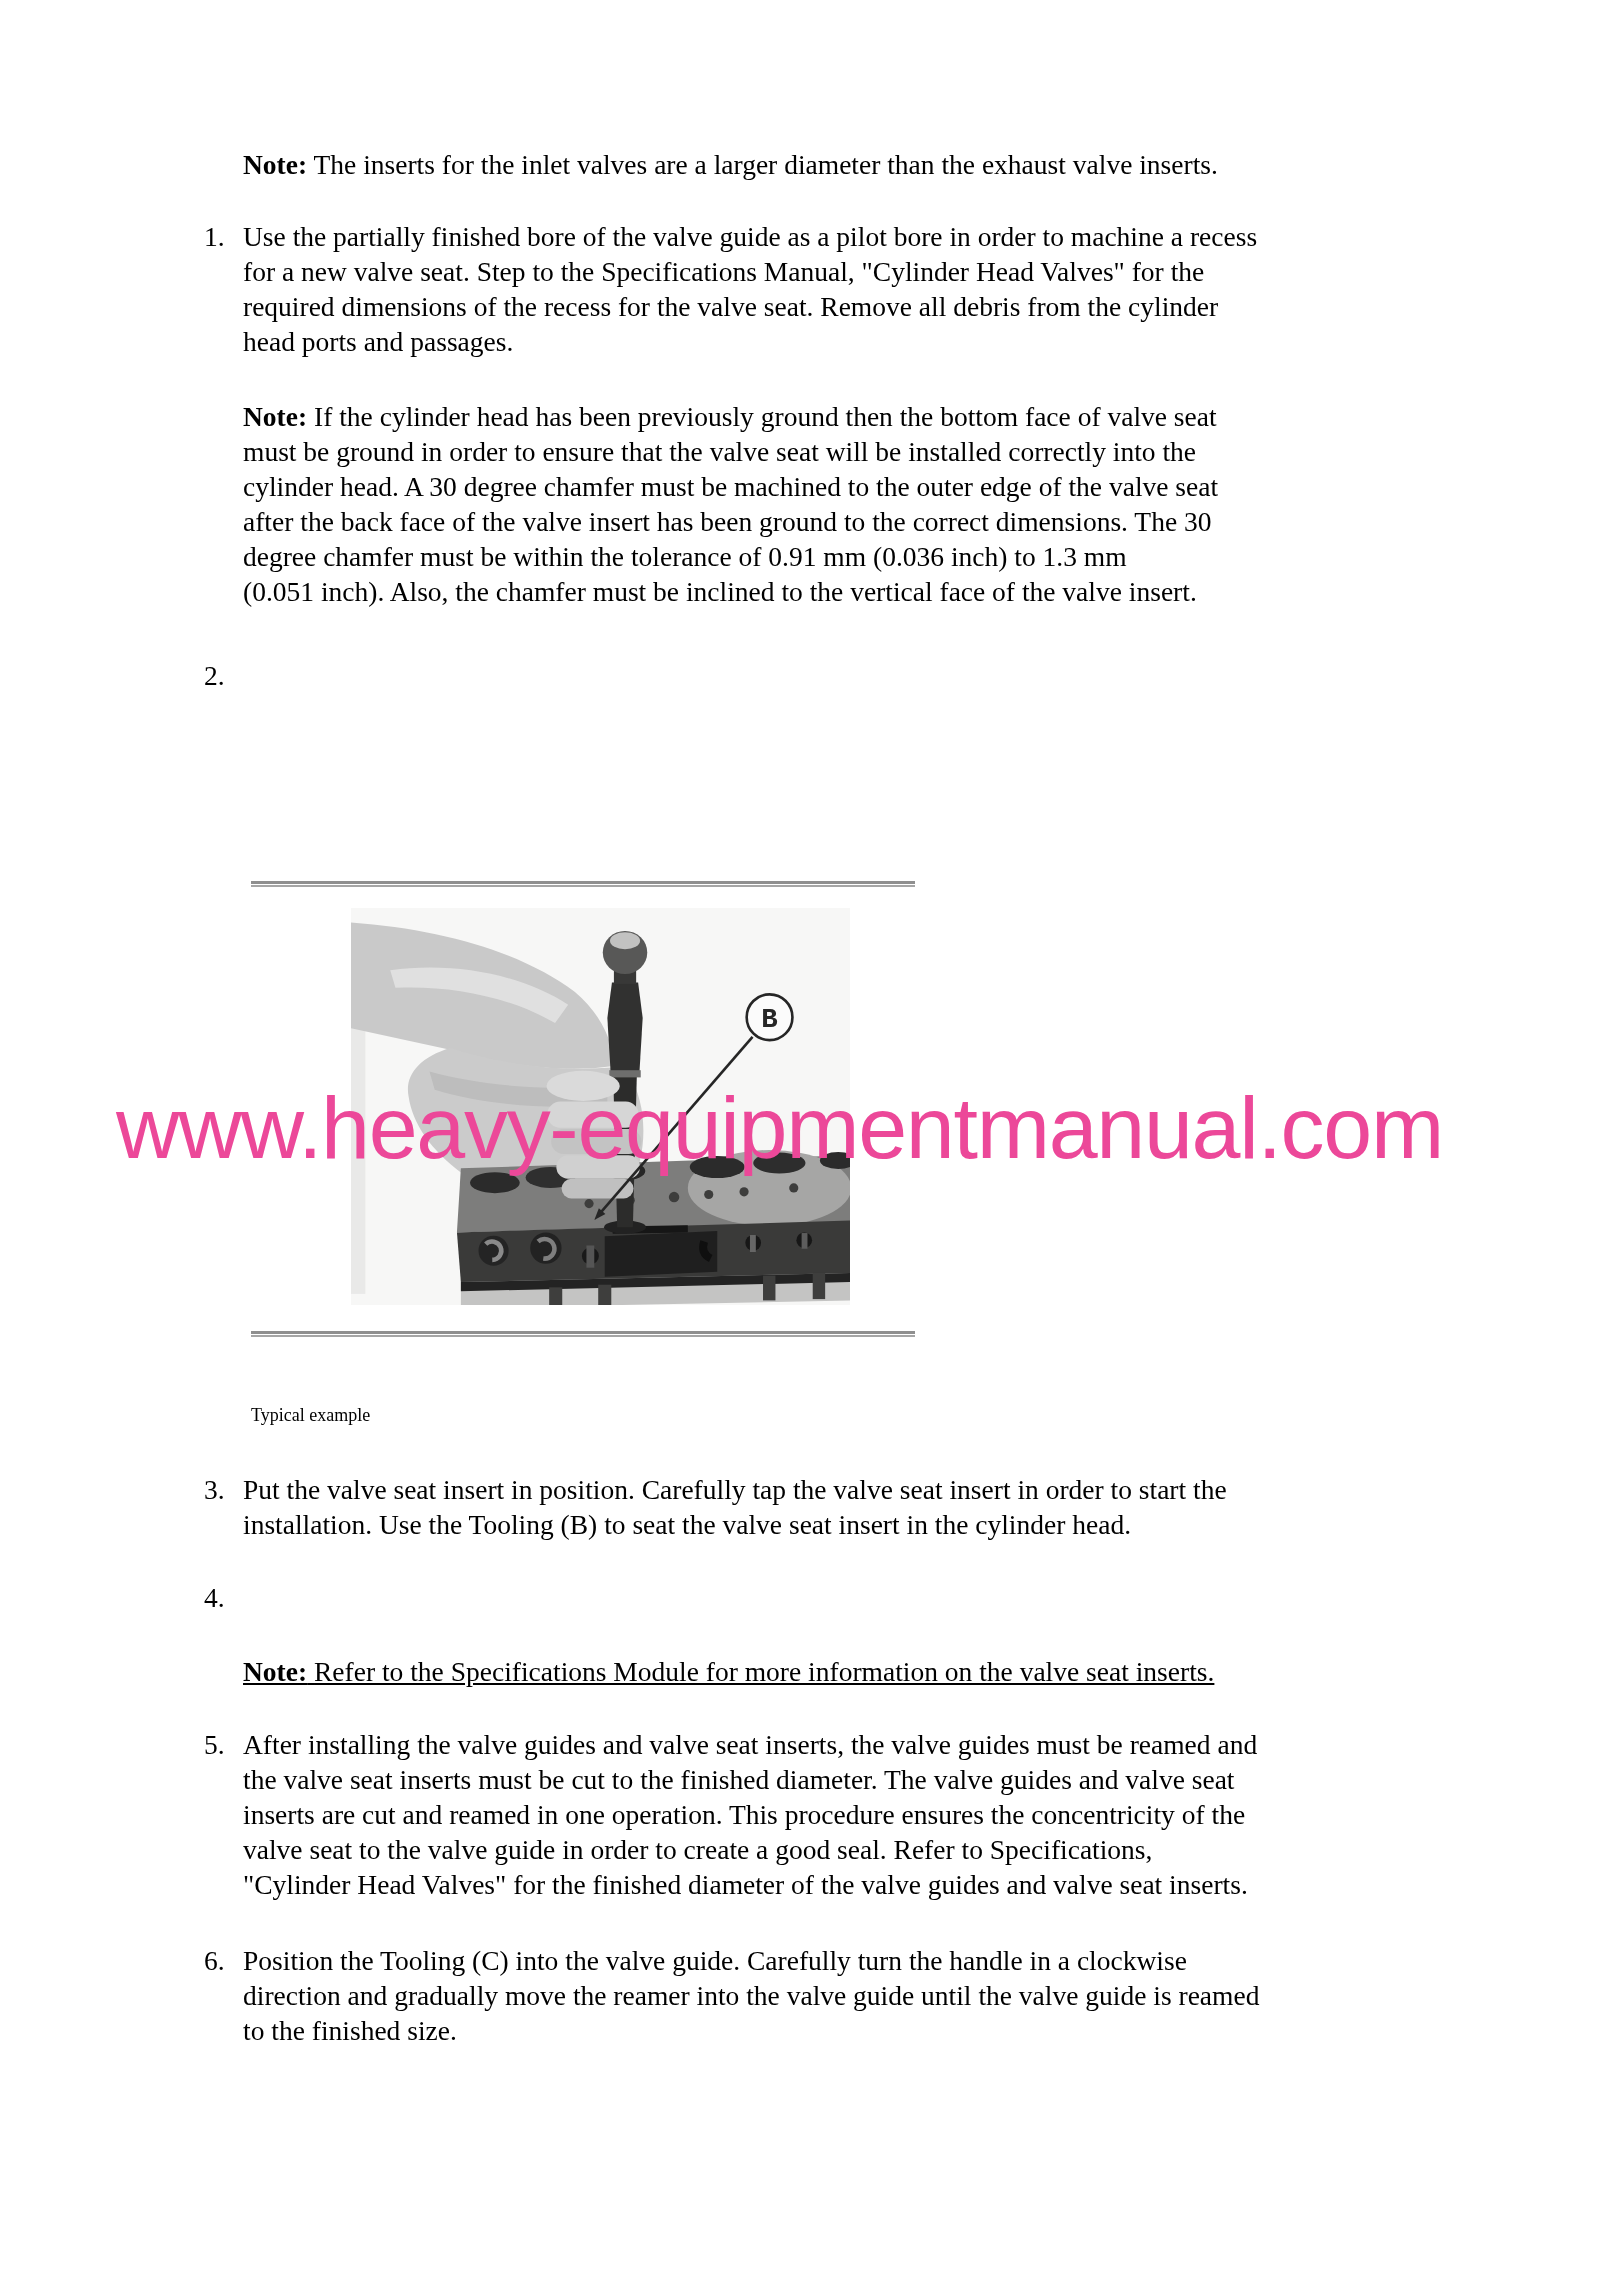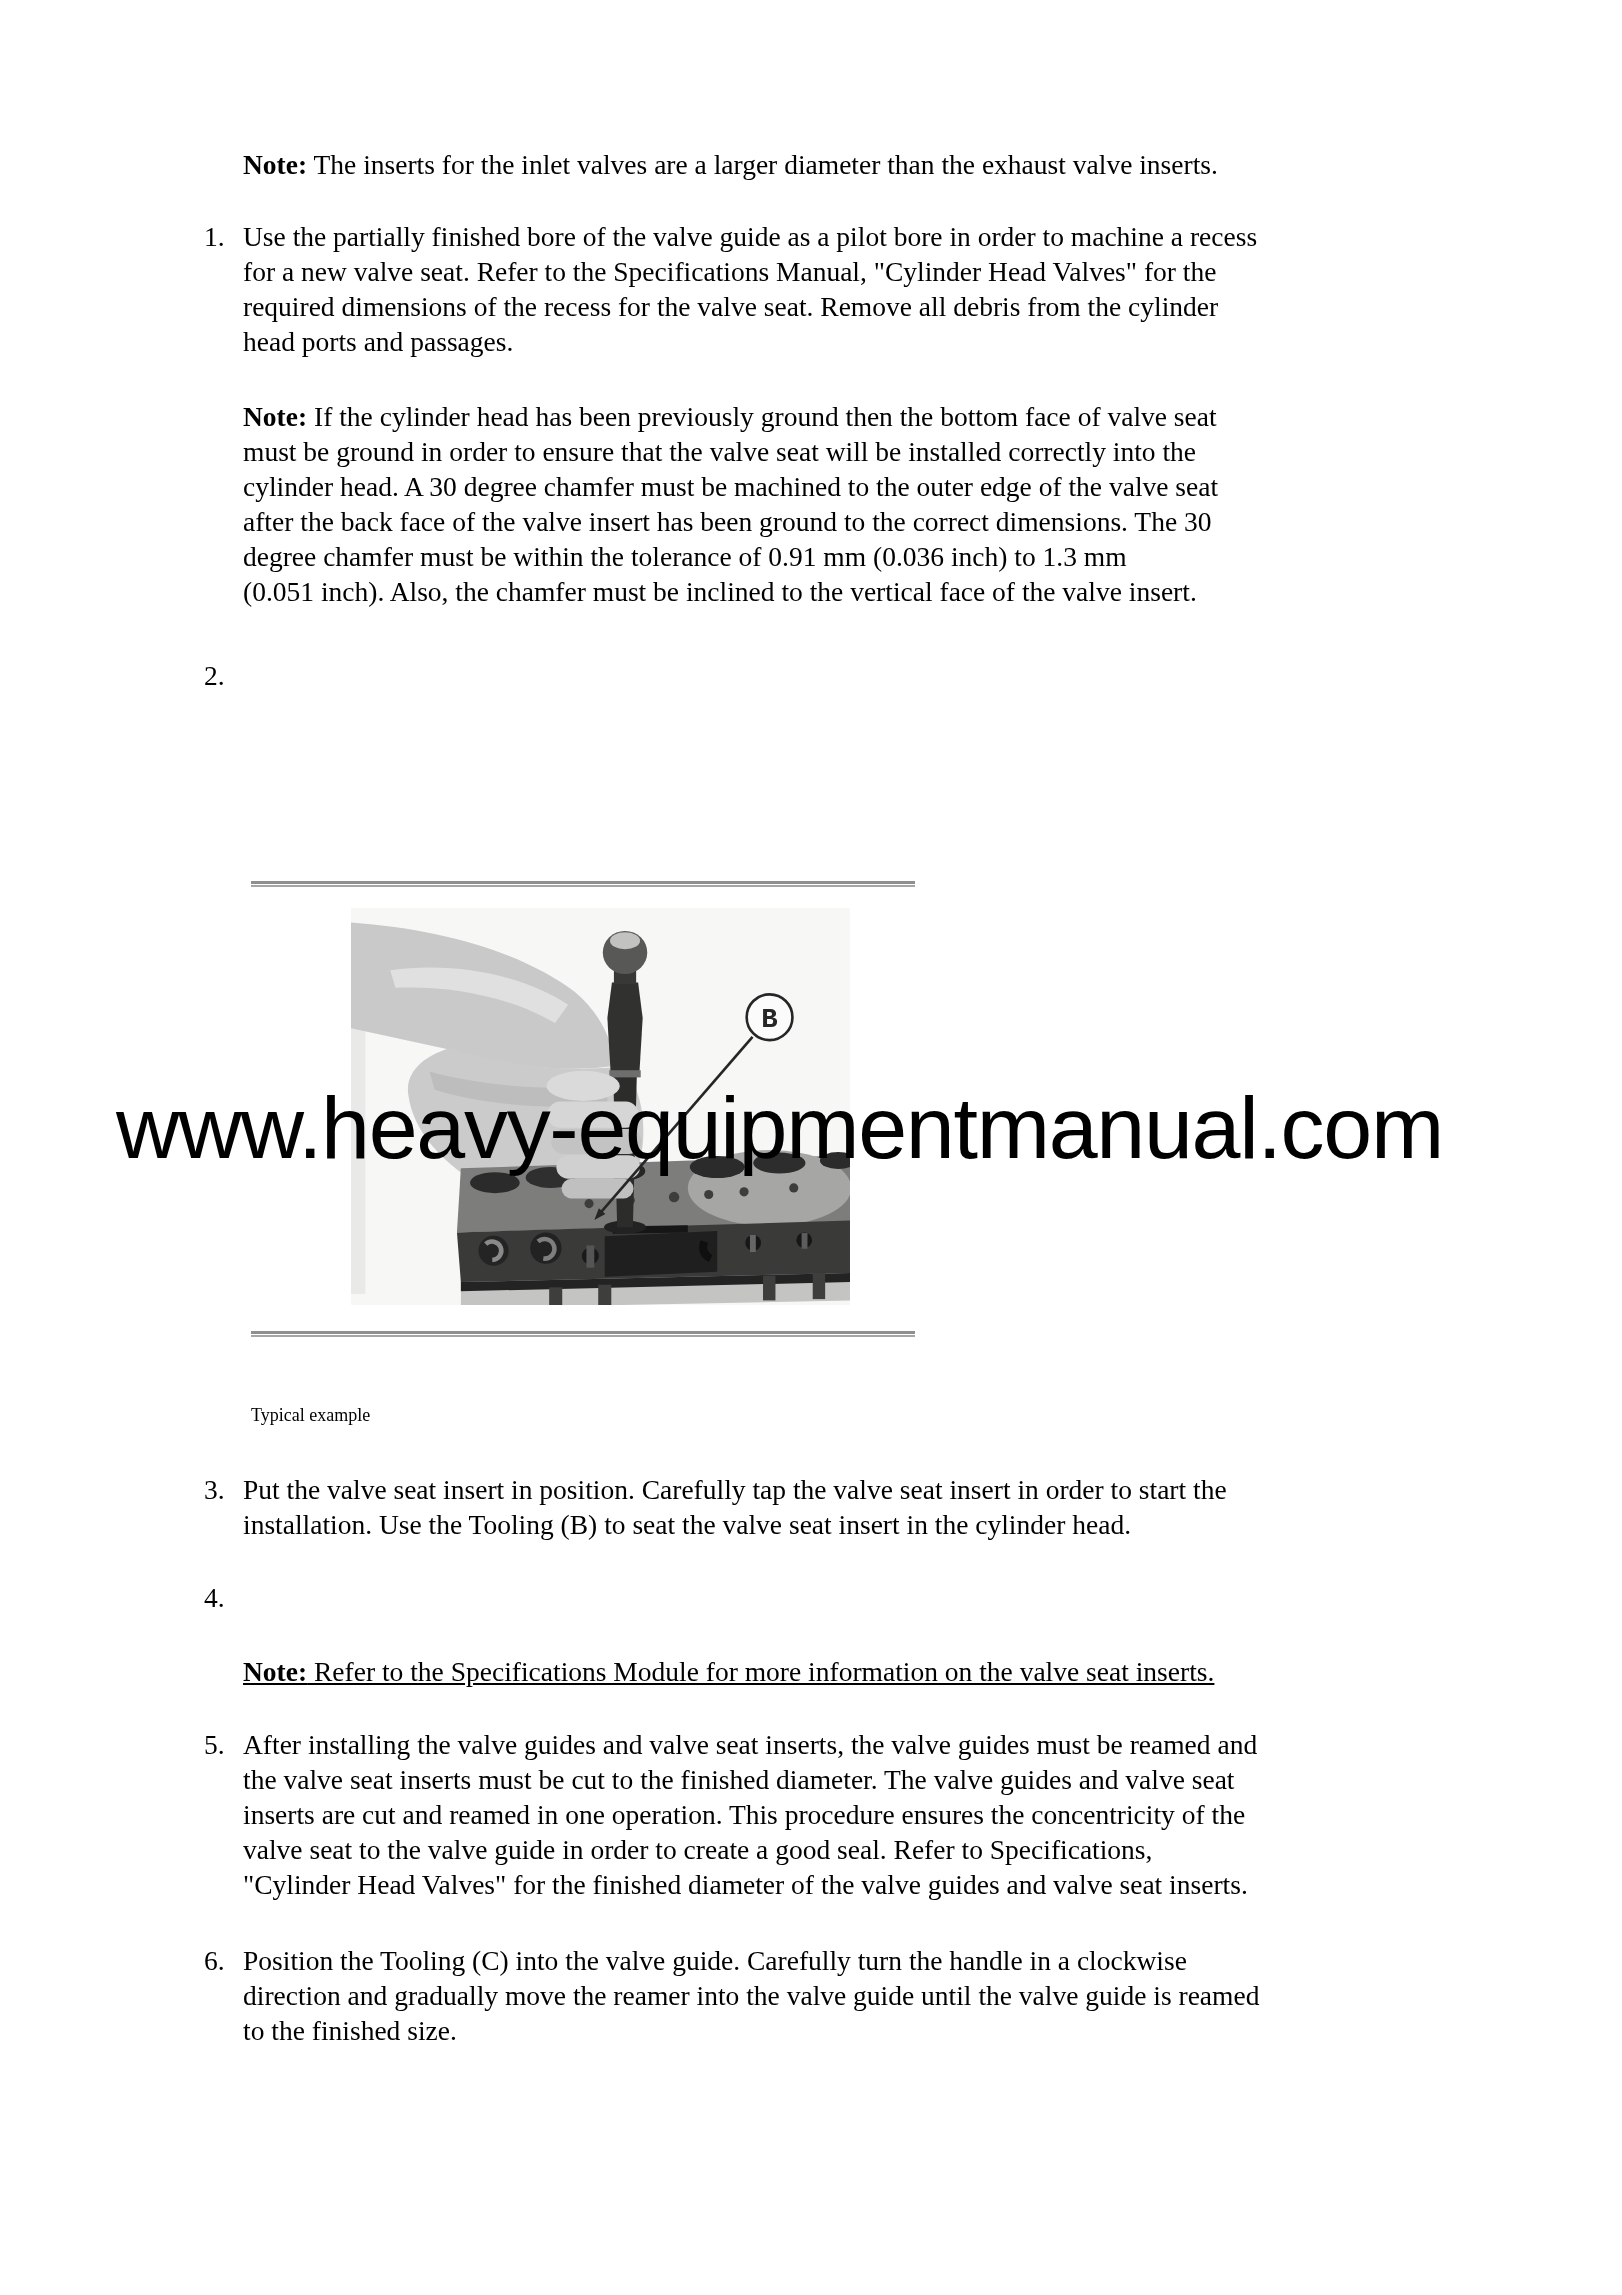--- a/index.html
+++ b/index.html
@@ -73,21 +73,21 @@
   }
 </style>
 </head>
 <body>
 
 <div class="page">
 
   <div class="tblock" style="top:147px;"><b>Note:</b> <span>The inserts for the inlet valves are a larger diameter than the exhaust valve inserts.</span></div>
 
   <div class="tblock" style="top:219px;"><span class="num">1.</span><span>Use the partially finished bore of the valve guide as a pilot bore in order to machine a recess
-for a new valve seat. Refer to the Specifications Manual, "Cylinder Head Valves" for the
+for a new valve seat. Step to the Specifications Manual, "Cylinder Head Valves" for the
 required dimensions of the recess for the valve seat. Remove all debris from the cylinder
 head ports and passages.</span></div>
 
   <div class="tblock" style="top:399px;"><b>Note:</b> <span>If the cylinder head has been previously ground then the bottom face of valve seat
 must be ground in order to ensure that the valve seat will be installed correctly into the
 cylinder head. A 30 degree chamfer must be machined to the outer edge of the valve seat
 after the back face of the valve insert has been ground to the correct dimensions. The 30
 degree chamfer must be within the tolerance of 0.91 mm (0.036 inch) to 1.3 mm
 (0.051 inch). Also, the chamfer must be inclined to the vertical face of the valve insert.</span></div>
 
@@ -173,21 +173,21 @@
     </g>
 
     <g>
       <line x1="614" y1="197" x2="378" y2="470" stroke="#262626" stroke-width="4"></line>
       <polygon points="372,477 389,468 379,459" fill="#262626"></polygon>
       <circle cx="640" cy="167" r="35" fill="#fbfbfb" stroke="#262626" stroke-width="4"></circle>
       <text x="640" y="182" text-anchor="middle" font-family="Liberation Mono, monospace" font-weight="bold" font-size="42" fill="#262626">B</text>
     </g>
   </svg>
 
-  <div class="watermark" style="color: #000000;">www.heavy-equipmentmanual.com</div>
+  <div class="watermark" style="color: #ec4899;">www.heavy-equipmentmanual.com</div>
 
   <div class="rule" style="top:1331px;">
       <div class="r1"></div>
       <div class="r2"></div>
       <div class="r3"></div>
     </div>
 
   <div class="subcaption">Typical example</div>
 
   <div class="tblock" style="top:1472px;"><span class="num">3.</span><span>Put the valve seat insert in position. Carefully tap the valve seat insert in order to start the

